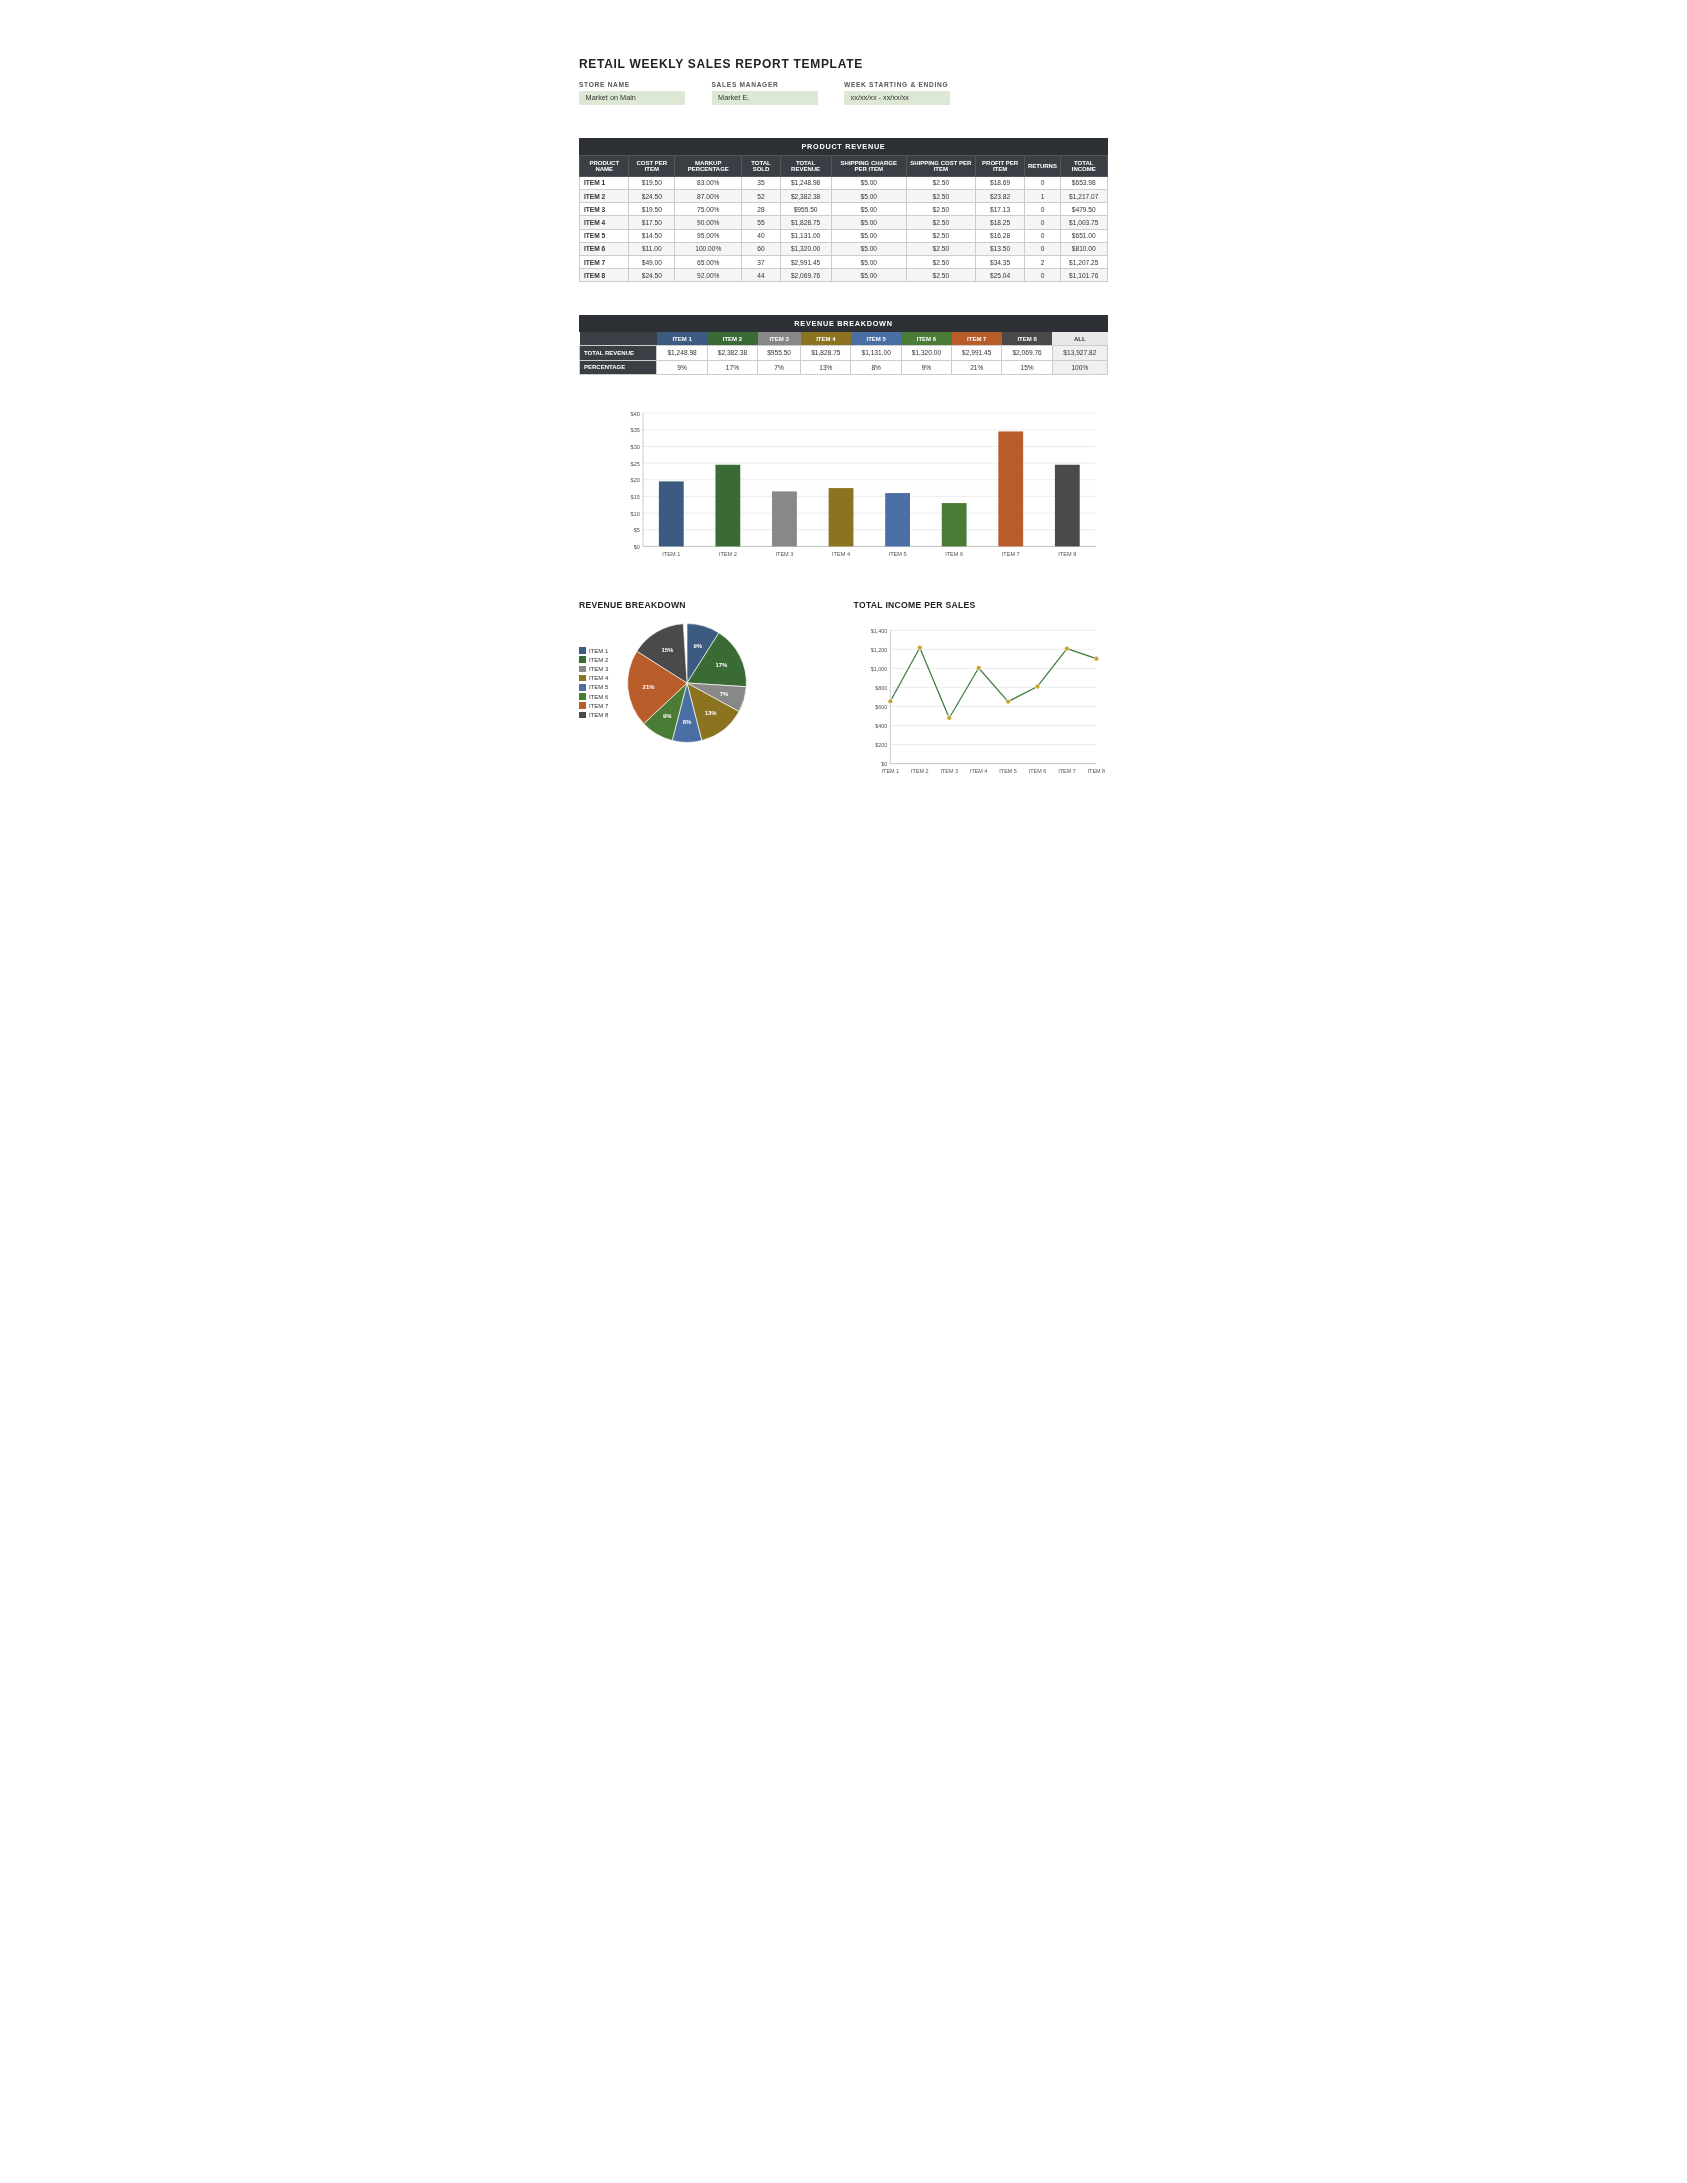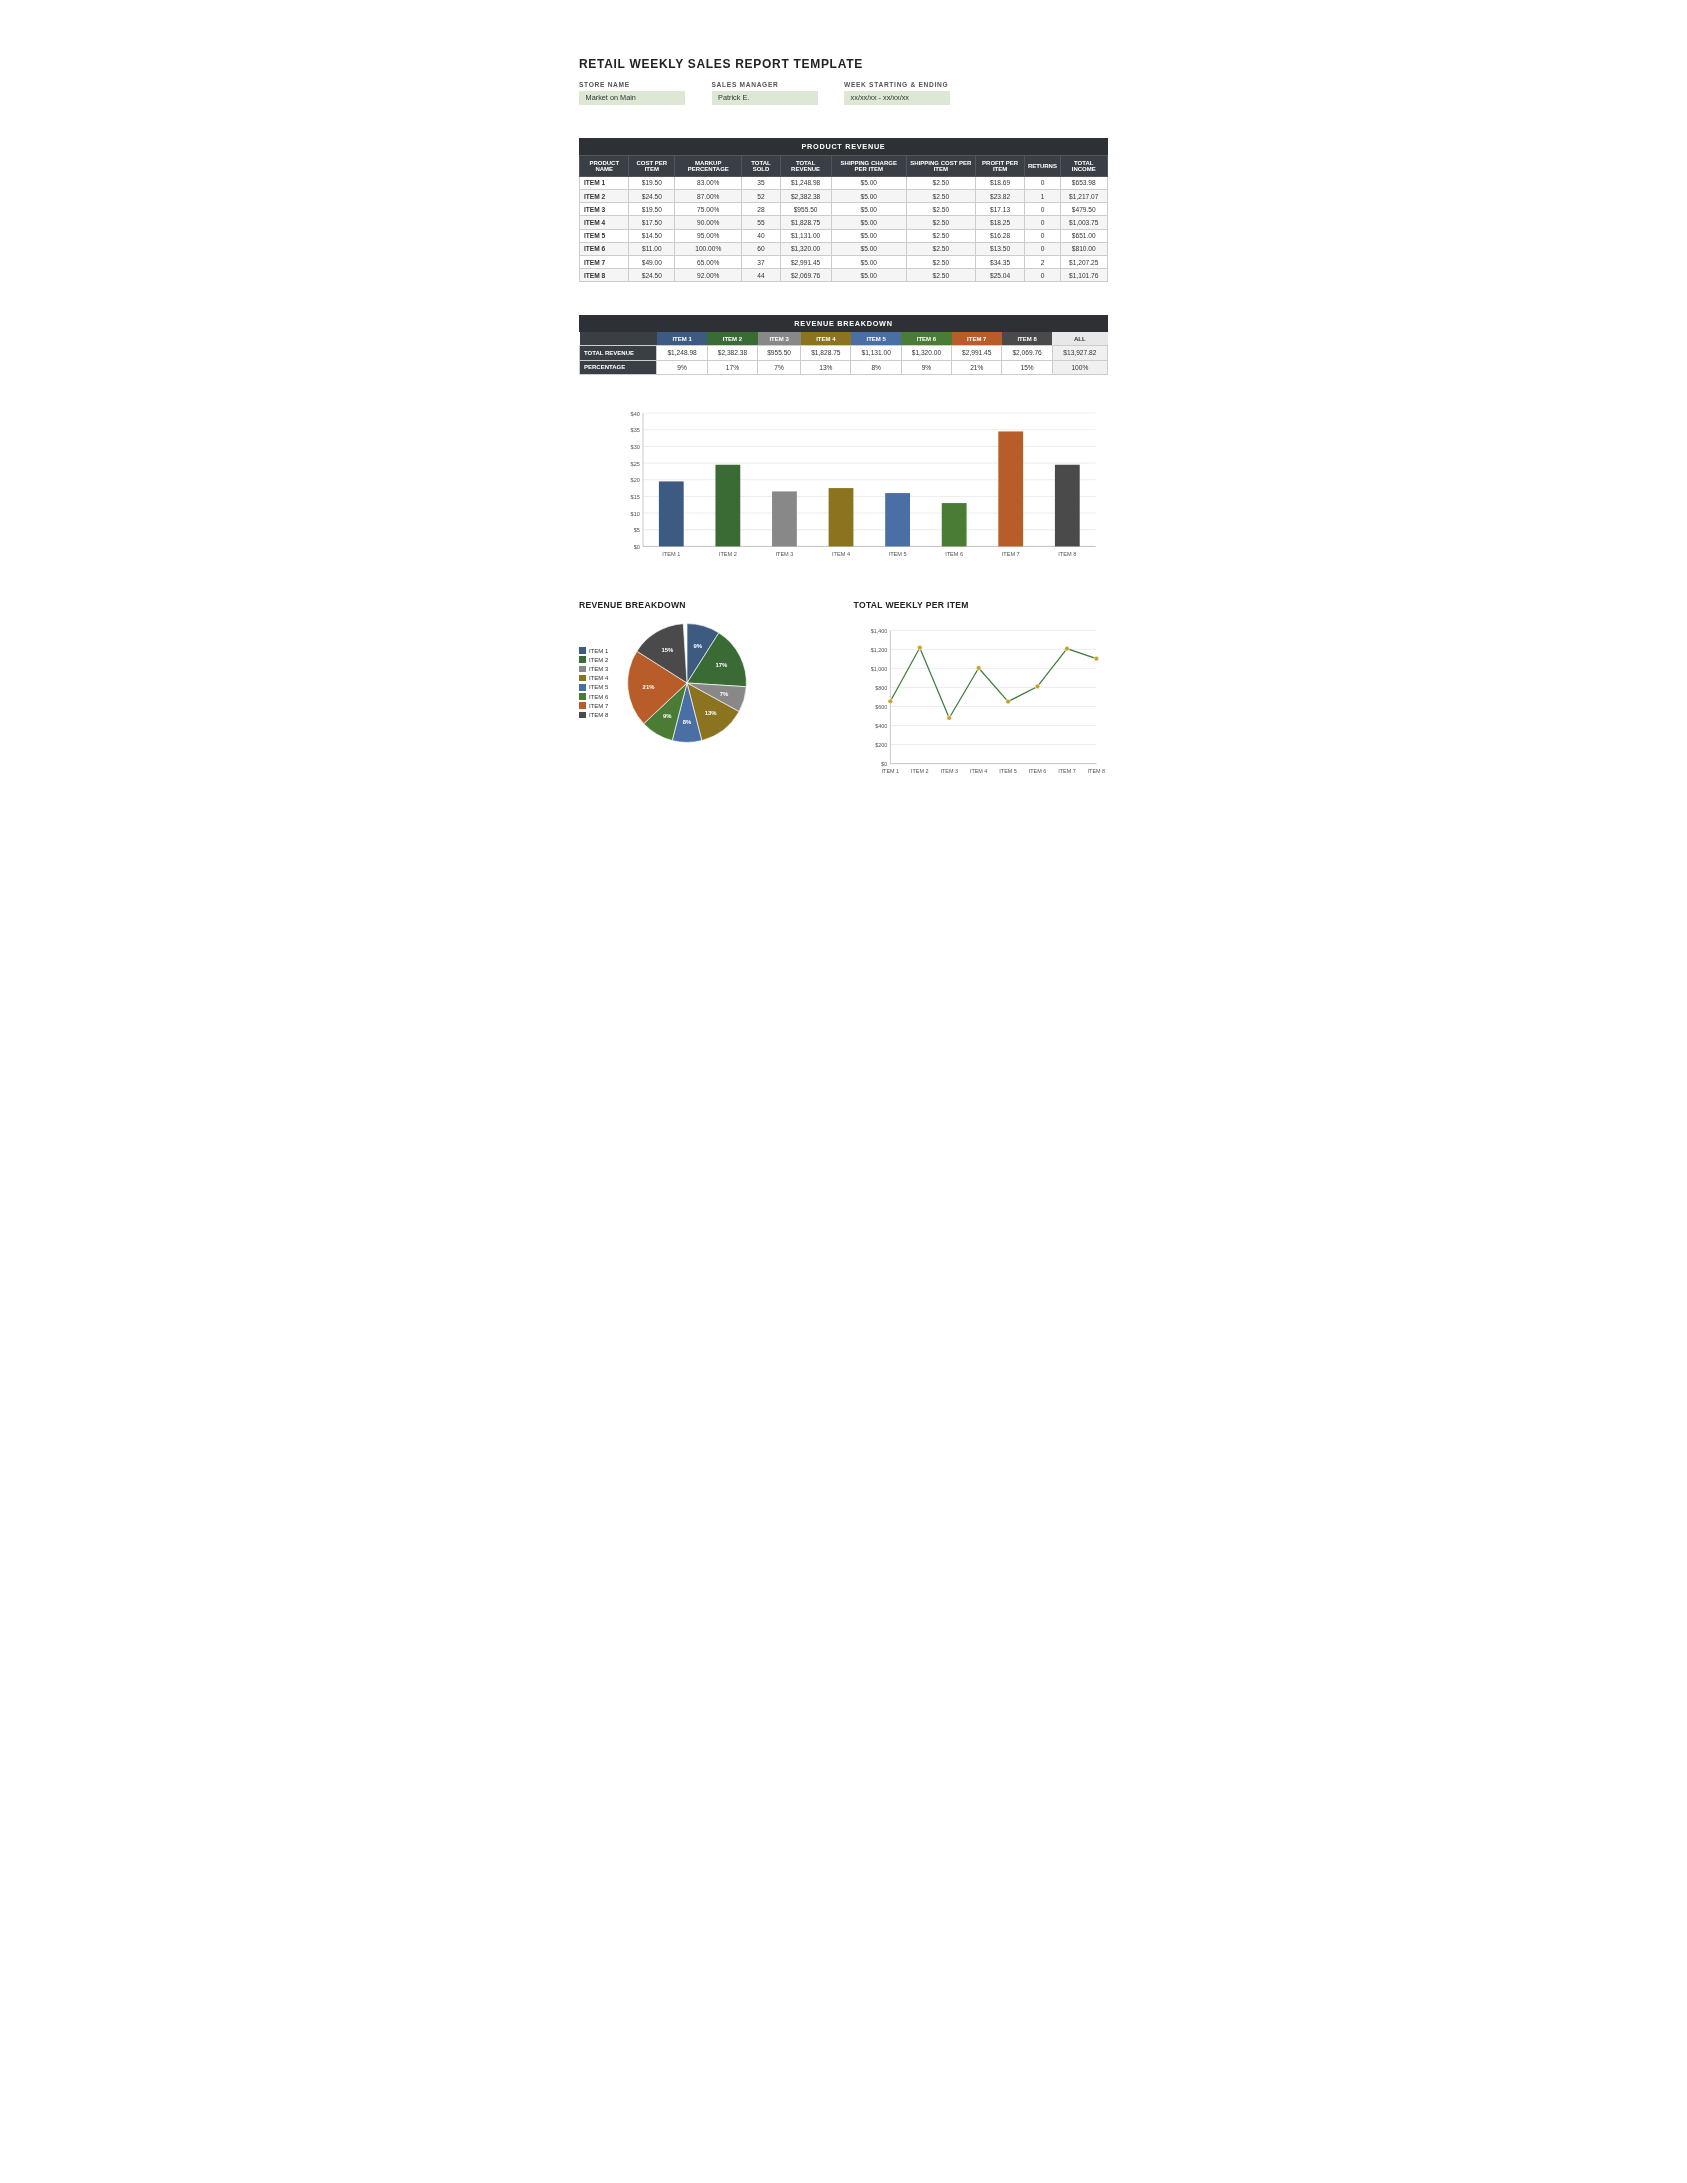--- a/index.html
+++ b/index.html
@@ -167,21 +167,21 @@
 
 <h1>RETAIL WEEKLY SALES REPORT TEMPLATE</h1>
 
 <div class="meta-section">
   <div class="meta-block">
     <span class="meta-label">STORE NAME</span>
     <span class="meta-value">Market on Main</span>
   </div>
   <div class="meta-block">
     <span class="meta-label">SALES MANAGER</span>
-    <span class="meta-value">Patrick E.</span>
+    <span class="meta-value">Market E.</span>
   </div>
   <div class="meta-block">
     <span class="meta-label">WEEK STARTING &amp; ENDING</span>
     <span class="meta-value">xx/xx/xx - xx/xx/xx</span>
   </div>
 </div>
 
 <div>
   <div class="section-title">PRODUCT REVENUE</div>
   <table class="product-table">
@@ -441,21 +441,21 @@
           <path d="M 100 100 L 77.61791015516306 187.1724845015768 A 90 90 0 0 1 34.39282353207295 161.60923953358196 Z" fill="#4a7c35" stroke="#fff" stroke-width="1"></path>
           <text x="70.22107717860328" y="153.3534085797307" text-anchor="middle" font-size="9" fill="#fff" font-weight="bold">9%</text>
           <path d="M 100 100 L 34.39282353207295 161.60923953358196 A 90 90 0 0 1 24.010486704818646 51.77558845189029 Z" fill="#b85c2a" stroke="#fff" stroke-width="1"></path>
           <text x="41.75962507071982" y="108.50533632913309" text-anchor="middle" font-size="9" fill="#fff" font-weight="bold">21%</text>
           <path d="M 100 100 L 24.010486704818646 51.77558845189029 A 90 90 0 0 1 94.34885324236181 10.177594441455554 Z" fill="#4a4a4a" stroke="#fff" stroke-width="1"></path>
           <text x="70.2210771786033" y="52.64659142026929" text-anchor="middle" font-size="9" fill="#fff" font-weight="bold">15%</text>
         </svg>
     </div>
   </div>
   <div class="chart-right">
-    <div class="chart-title">TOTAL WEEKLY PER ITEM</div>
+    <div class="chart-title">TOTAL INCOME PER SALES</div>
     <svg id="line-chart-svg" width="100%" height="172" viewBox="0 0 420 260" style="font-size:11px">
         <line x1="60" x2="400" y1="230" y2="230" stroke="#e0e0e0" stroke-width="1"></line>
         <text x="55" y="234" text-anchor="end" font-size="9" fill="#555">$0</text>
         <line x1="60" x2="400" y1="198.57142857142858" y2="198.57142857142858" stroke="#e0e0e0" stroke-width="1"></line>
         <text x="55" y="202.57142857142858" text-anchor="end" font-size="9" fill="#555">$200</text>
         <line x1="60" x2="400" y1="167.14285714285714" y2="167.14285714285714" stroke="#e0e0e0" stroke-width="1"></line>
         <text x="55" y="171.14285714285714" text-anchor="end" font-size="9" fill="#555">$400</text>
         <line x1="60" x2="400" y1="135.71428571428572" y2="135.71428571428572" stroke="#e0e0e0" stroke-width="1"></line>
         <text x="55" y="139.71428571428572" text-anchor="end" font-size="9" fill="#555">$600</text>
         <line x1="60" x2="400" y1="104.28571428571429" y2="104.28571428571429" stroke="#e0e0e0" stroke-width="1"></line>

